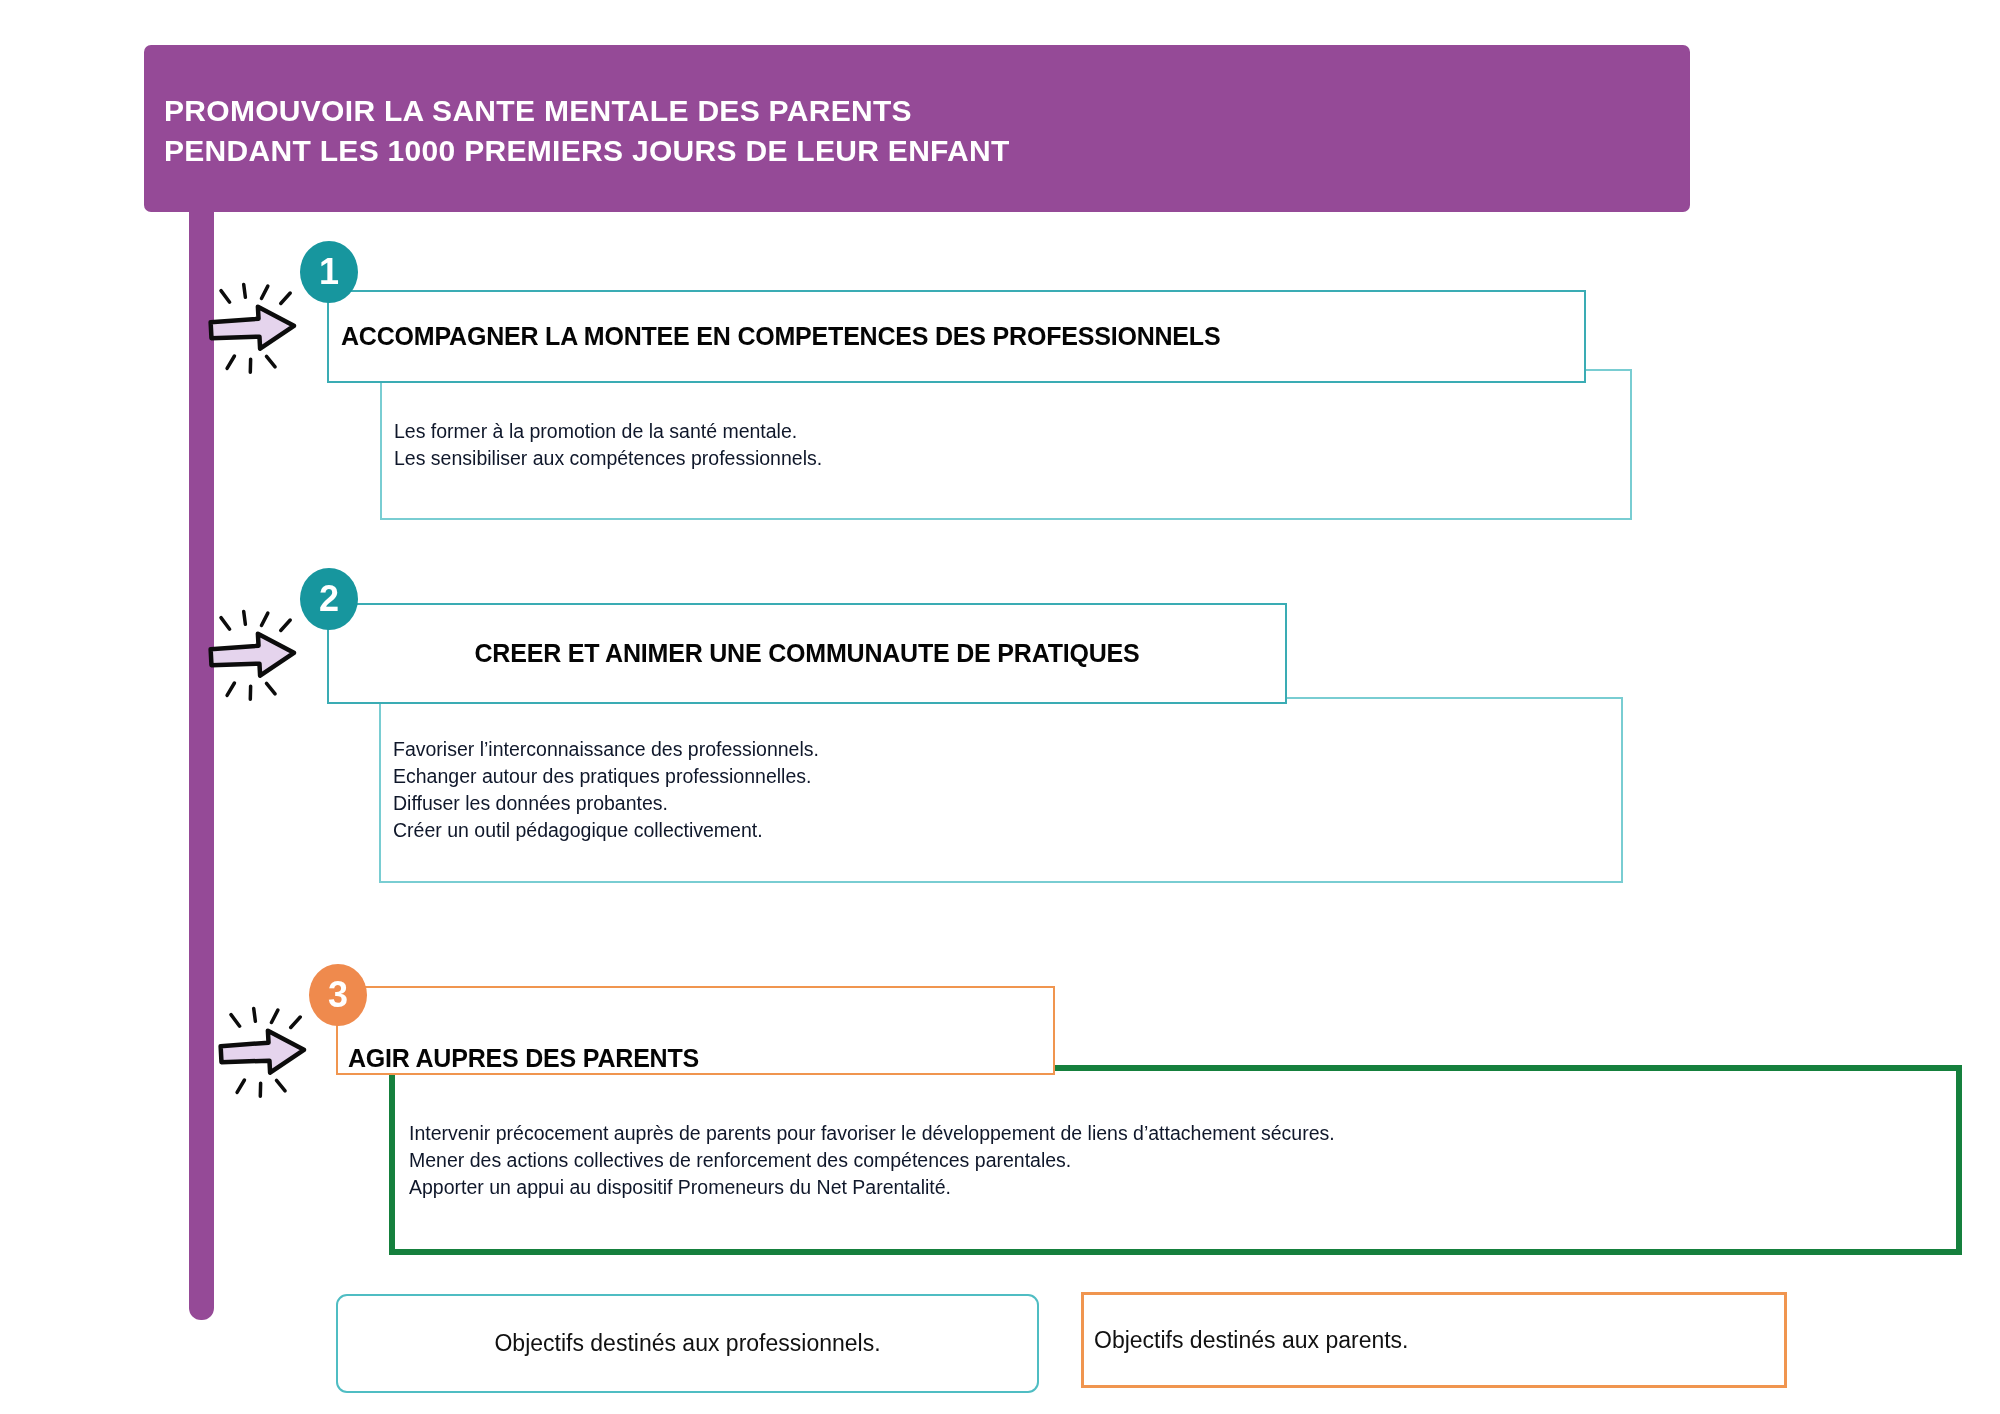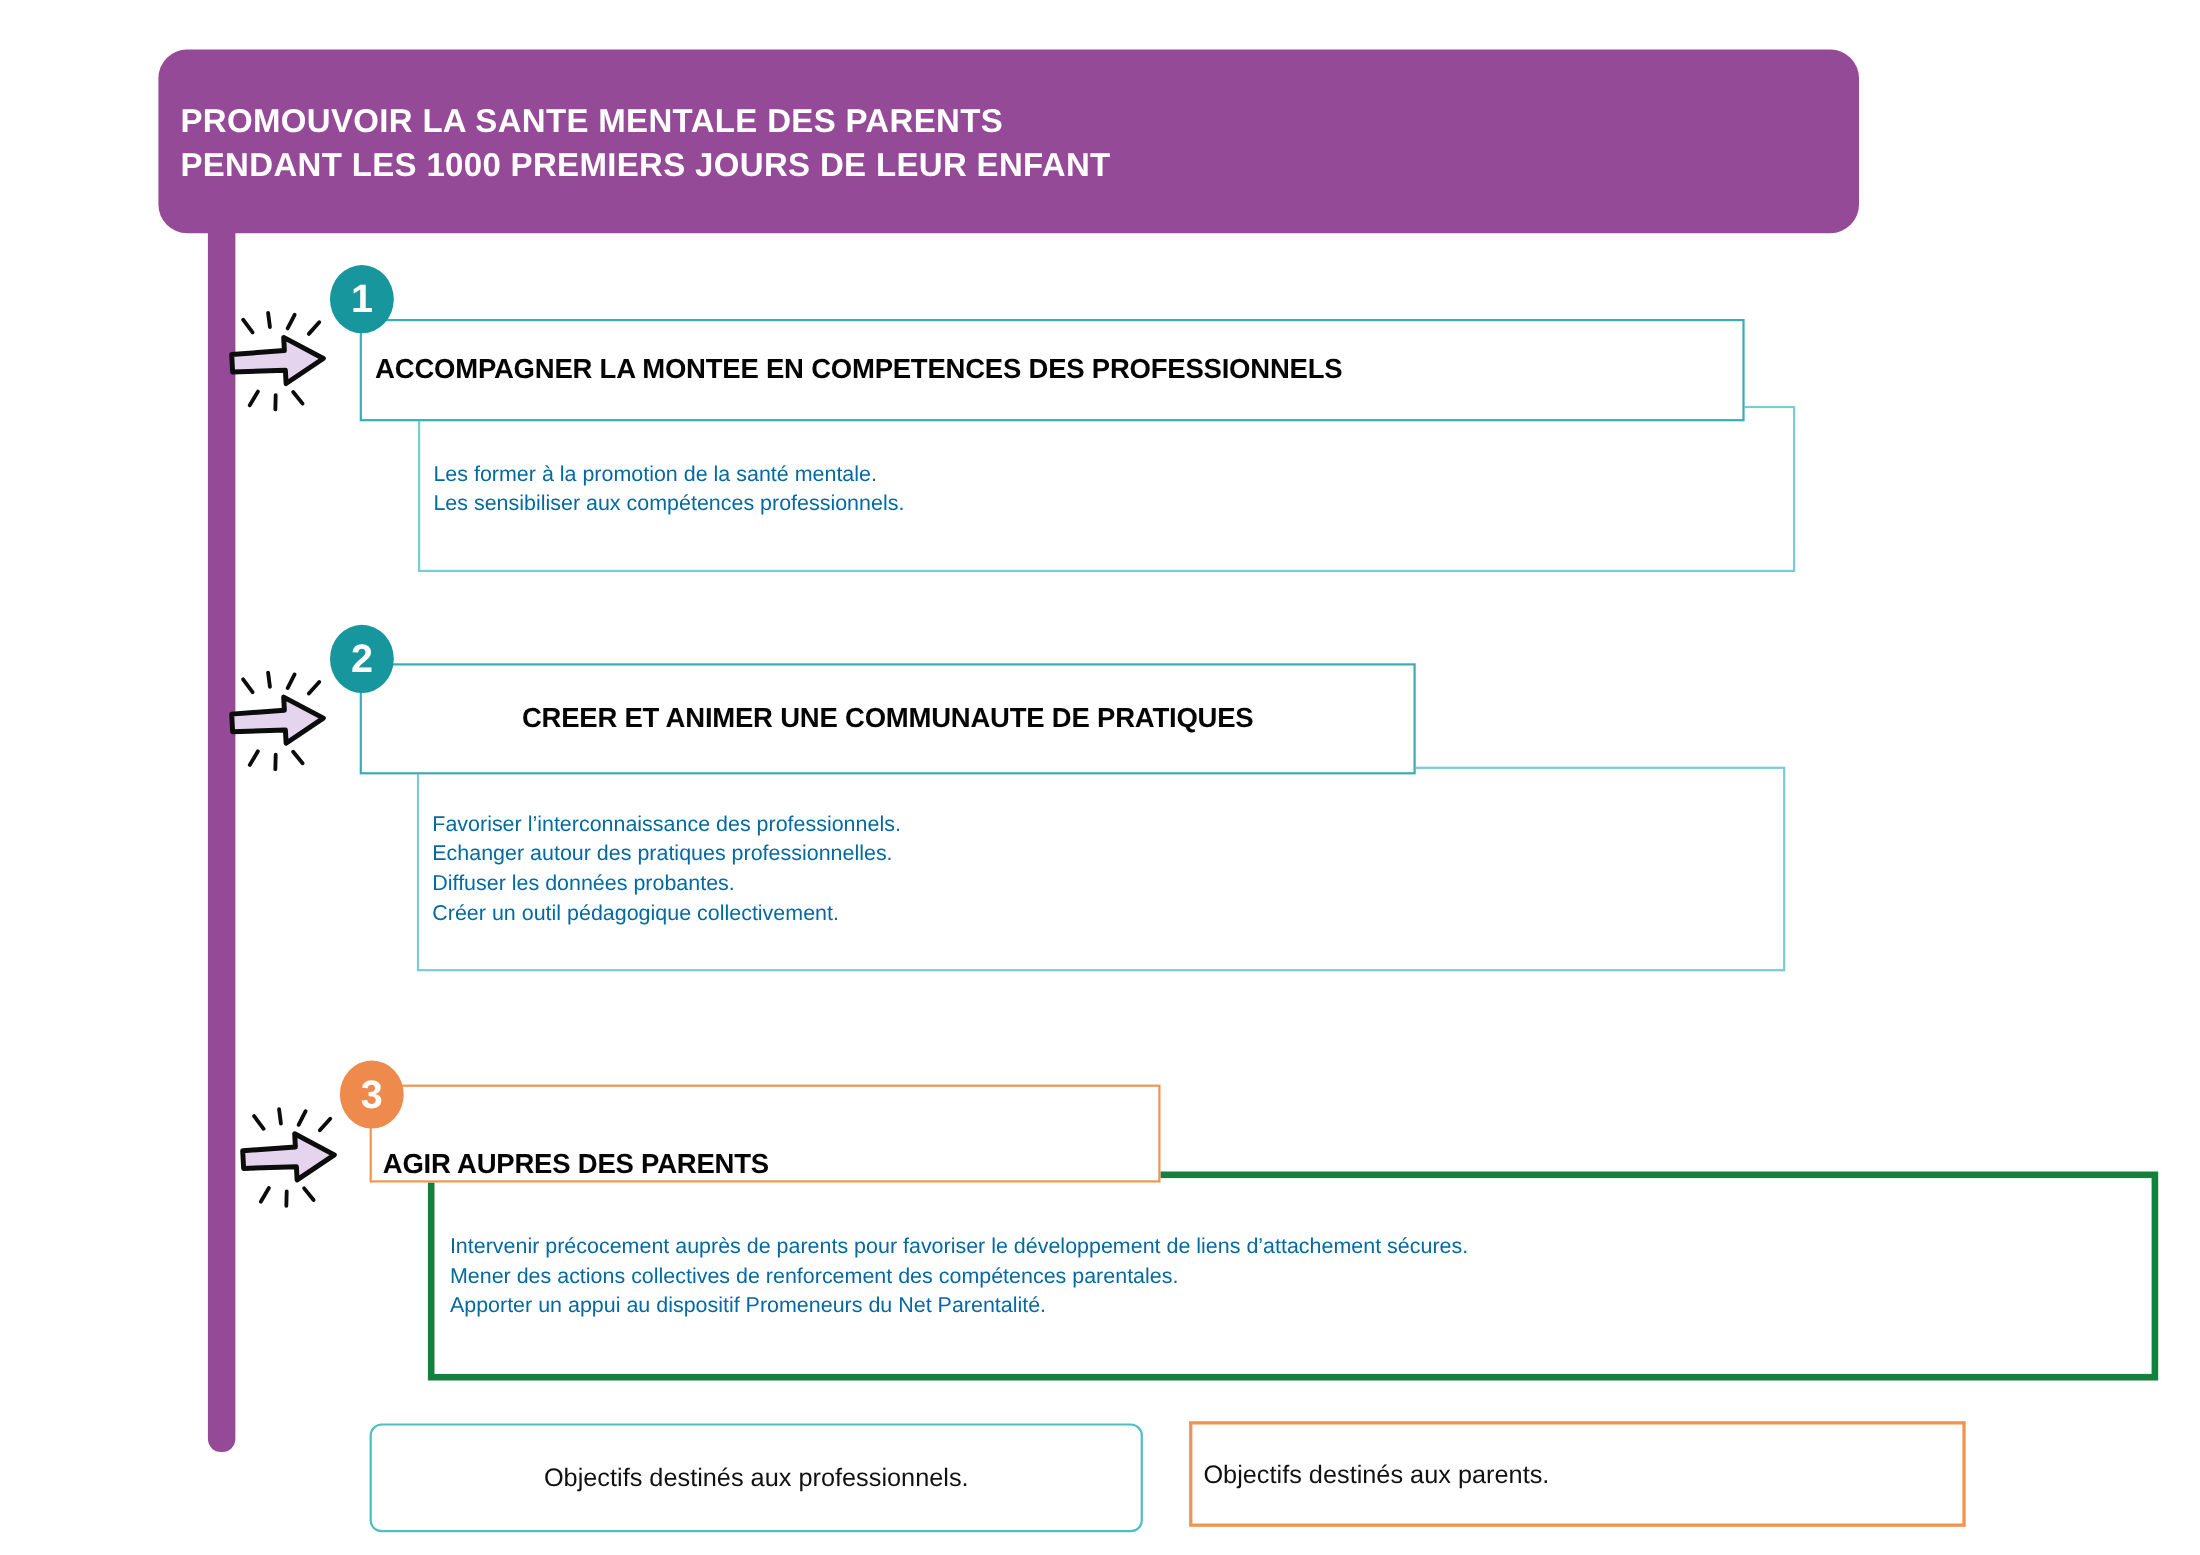--- a/index.html
+++ b/index.html
@@ -2,21 +2,21 @@
 <html><head>
 <meta charset="utf-8">
 <style>
   html,body{margin:0;padding:0;background:#ffffff;}
   body{width:2000px;height:1414px;font-family:"Liberation Sans",sans-serif;}
   .canvas{position:relative;width:2000px;height:1414px;overflow:hidden;background:#ffffff;}
 
   
   .header-banner{
     position:absolute;left:144px;top:45px;width:1546px;height:167px;
-    background:#954a97;border-radius:26px;box-sizing:border-box;
+    background:#954a97;border-radius:7px;box-sizing:border-box;
     padding:46px 30px 0 20px;color:#ffffff;
   }
   .header-banner .line{
     font-weight:700;font-size:30px;line-height:40px;letter-spacing:.3px;white-space:nowrap;
   }
 
   
   .spine{
     position:absolute;left:189px;top:200px;width:25px;height:1120px;
     background:#954a97;border-radius:0 0 12px 12px;
@@ -41,21 +41,21 @@
   .title-text{
     font-weight:700;font-size:25px;letter-spacing:-.2px;color:#050505;white-space:nowrap;
   }
   .body-box{
     position:absolute;background:#ffffff;box-sizing:border-box;z-index:1;
     display:flex;flex-direction:column;justify-content:center;
   }
   .body-box.teal{border:2px solid #79cdd2;}
   .body-box.orange{border:6px solid #15803d;}
   .body-line{
-    font-size:19.5px;line-height:27px;color:#0369a1;white-space:nowrap;
+    font-size:19.5px;line-height:27px;color:#0f172a;white-space:nowrap;
   }
 
   
   .arrow-wrap{position:absolute;width:100px;height:100px;z-index:4;}
 
   
   .legend-box{
     position:absolute;background:#ffffff;box-sizing:border-box;
     display:flex;align-items:center;
   }

